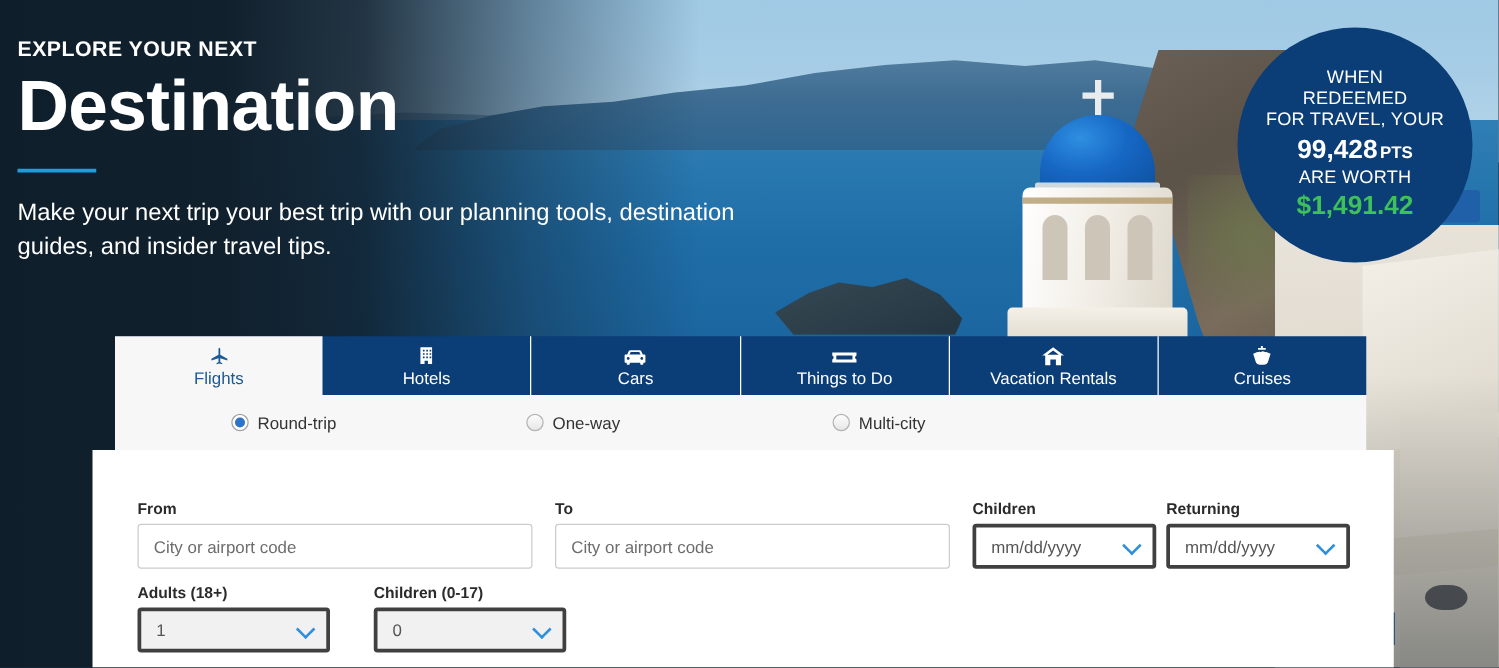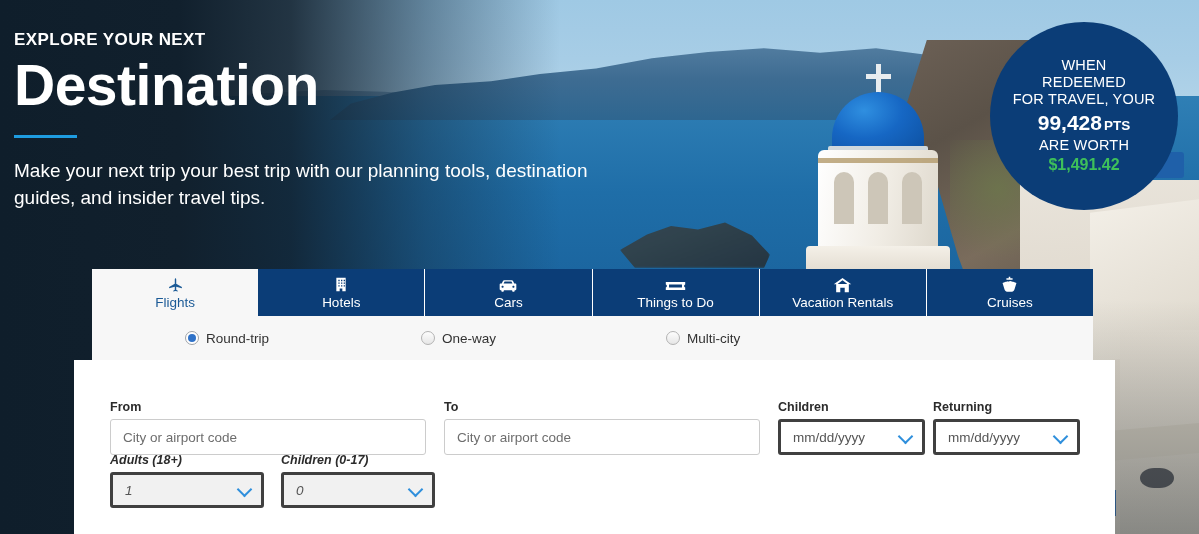--- a/index.html
+++ b/index.html
@@ -150,21 +150,21 @@
   .badge {
     position: absolute; left: 990px; top: 22px; width: 188px; height: 188px;
     border-radius: 50%; background: #0b3d77; color: #ffffff;
     display: flex; flex-direction: column; align-items: center;
     justify-content: center; text-align: center; line-height: 1.18;
   }
   .badge-line { font-size: 14.5px; letter-spacing: .2px; }
   .badge-pts { margin: 3px 0 1px; }
   .badge-pts .num { font-size: 21px; font-weight: bold; }
   .badge-pts .unit { font-size: 13.5px; font-weight: bold; margin-left: 2px; }
-  .badge-value { font-size: 16px; font-weight: bold; color: #3ec05a; margin-top: 2px; }
+  .badge-value { font-size: 21px; font-weight: bold; color: #3ec05a; margin-top: 2px; }
 
   
   .tabs {
     position: absolute; left: 92px; top: 269px; width: 1001px; height: 47px;
     display: flex; background: #0b3d77;
   }
   .tab {
     flex: 1; display: flex; flex-direction: column; align-items: center;
     justify-content: center; color: #ffffff; cursor: pointer;
     border-right: 1px solid #ffffff; gap: 2px;
@@ -224,21 +224,21 @@
     border: 3px solid #404040; border-radius: 3px; background: #ffffff;
     display: flex; align-items: center; padding: 0 12px;
     font-size: 13.5px; color: #555555; cursor: pointer;
   }
   .selectbox.gray { background: #f1f1f1; width: 154px; }
   .chev {
     position: absolute; right: 11px; top: 50%; width: 11px; height: 11px;
     margin-top: -6px; border-right: 2px solid #2f8fdc; border-bottom: 2px solid #2f8fdc;
     transform: rotate(45deg);
   }
-  .pax-row { position: absolute; left: 36px; top: 93px; display: flex; gap: 17px; font-style: italic; }
+  .pax-row { position: absolute; left: 36px; top: 107px; display: flex; gap: 35px; }
 </style>
 </head>
 <body>
 
 <div class="stage">
 
   <div class="hero">
     <div class="sky"></div>
     <div class="headland2"></div>
     <div class="sea"></div>

